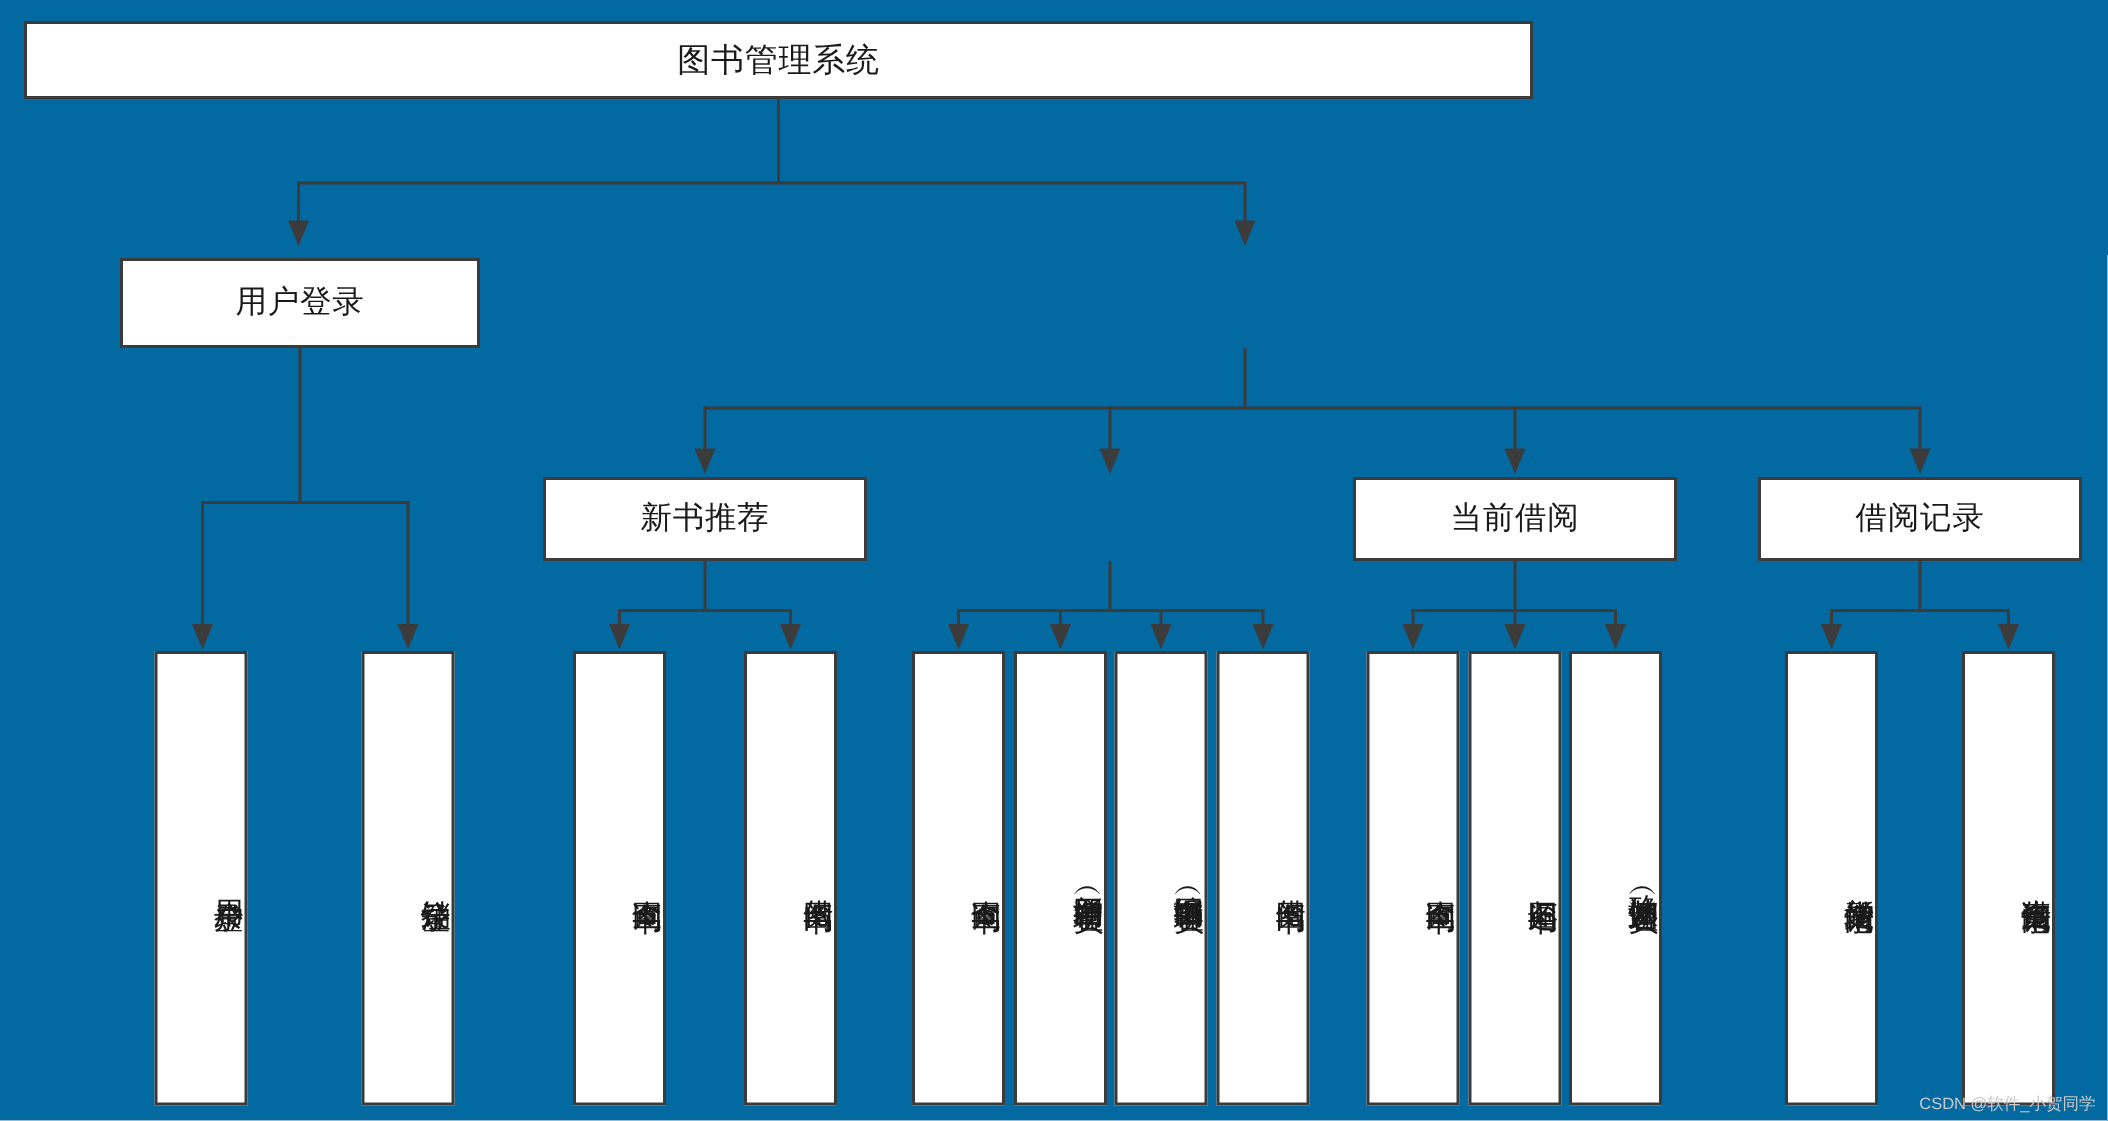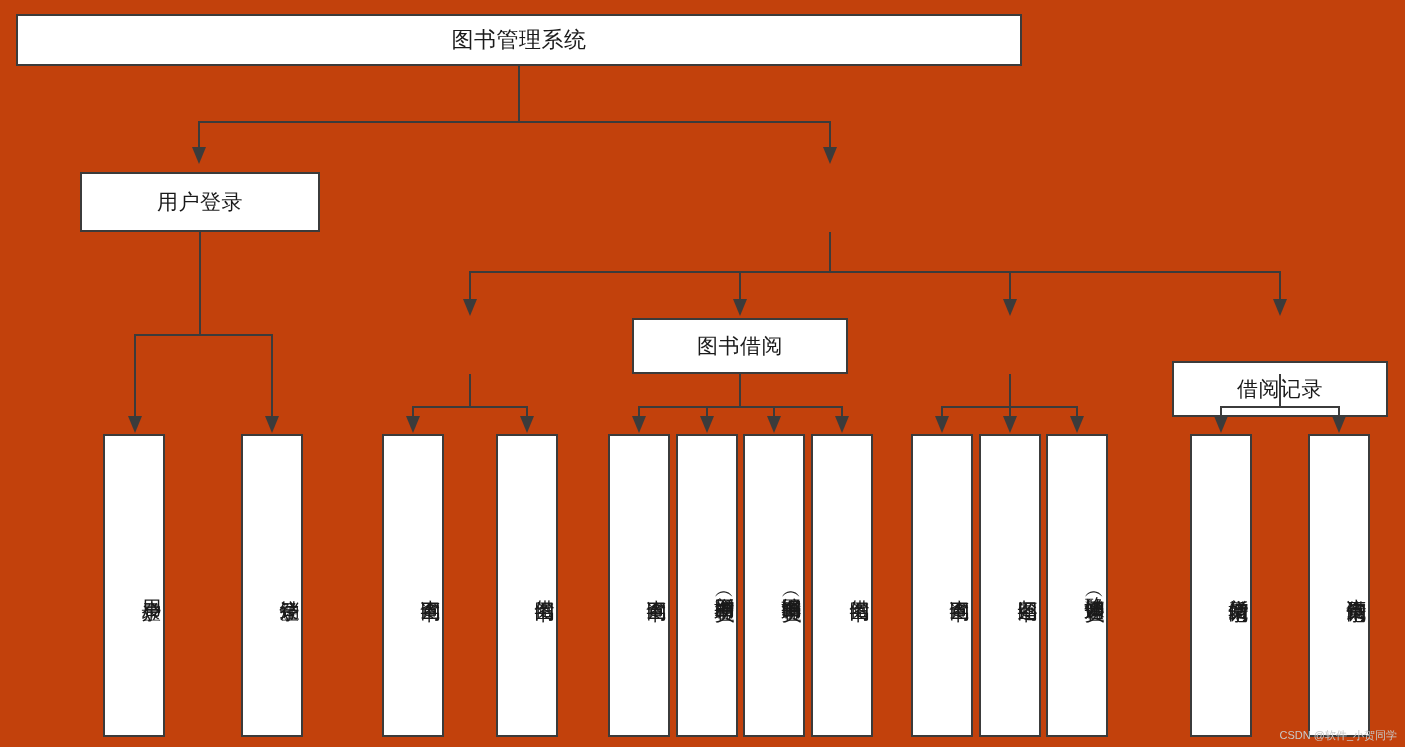--- a/index.html
+++ b/index.html
@@ -7,21 +7,21 @@
     padding: 0;
     background: #ffffff;
   }
   body {
     font-family: "Liberation Sans", "DejaVu Sans", sans-serif;
   }
   #canvas {
     position: relative;
     width: 1405px;
     height: 747px;
-    background: #c2410c;
+    background: #0369a1;
     overflow: hidden;
   }
   .node {
     position: absolute;
     box-sizing: border-box;
     background: #ffffff;
     border: 2px solid #3b3b3b;
     display: flex;
     align-items: center;
     justify-content: center;
@@ -107,24 +107,27 @@
   <div class="conn h" style="left:469px; top:271px; width:810px;"></div>
   <div class="conn v" style="left:469px; top:271px; height:30px;"></div>
   <div class="arrow" style="left:463px; top:299px;"></div>
   <div class="conn v" style="left:739px; top:271px; height:30px;"></div>
   <div class="arrow" style="left:733px; top:299px;"></div>
   <div class="conn v" style="left:1009px; top:271px; height:30px;"></div>
   <div class="arrow" style="left:1003px; top:299px;"></div>
   <div class="conn v" style="left:1279px; top:271px; height:30px;"></div>
   <div class="arrow" style="left:1273px; top:299px;"></div>
 
-  <div class="node horiz" style="left:632px; top:318px; width:216px; height:56px;">
-    <span class="nodetext">图书借阅</span>
-  </div>
-  <div class="node horiz" style="left:1172px; top:318px; width:216px; height:56px;margin-top:43px;">
+  <div class="node horiz" style="left:362px; top:318px; width:216px; height:56px;">
+    <span class="nodetext">新书推荐</span>
+  </div>
+  <div class="node horiz" style="left:902px; top:318px; width:216px; height:56px;">
+    <span class="nodetext">当前借阅</span>
+  </div>
+  <div class="node horiz" style="left:1172px; top:318px; width:216px; height:56px;">
     <span class="nodetext">借阅记录</span>
   </div>
 
   <div class="conn v" style="left:469px; top:374px; height:33px;"></div>
   <div class="conn h" style="left:412px; top:406px; width:116px;"></div>
   <div class="conn v" style="left:412px; top:406px; height:12px;"></div>
   <div class="arrow" style="left:406px; top:416px;"></div>
   <div class="conn v" style="left:526px; top:406px; height:12px;"></div>
   <div class="arrow" style="left:520px; top:416px;"></div>
 

